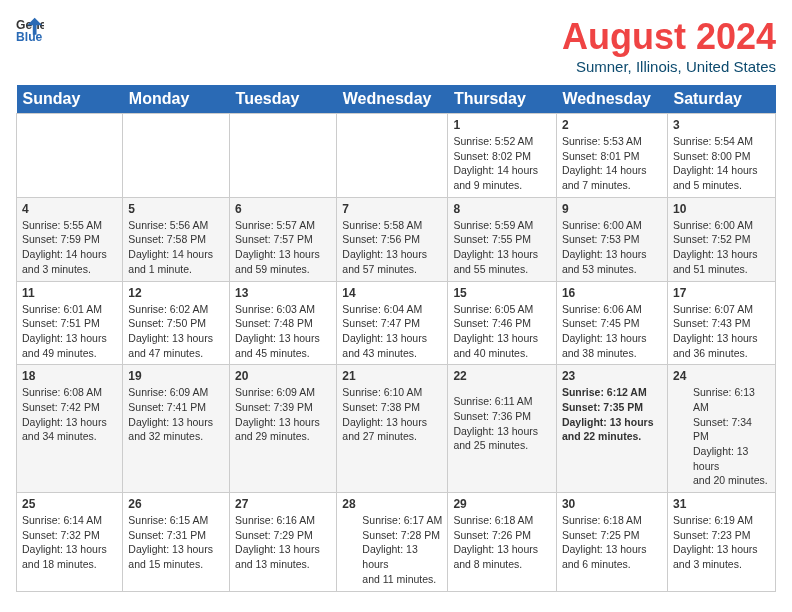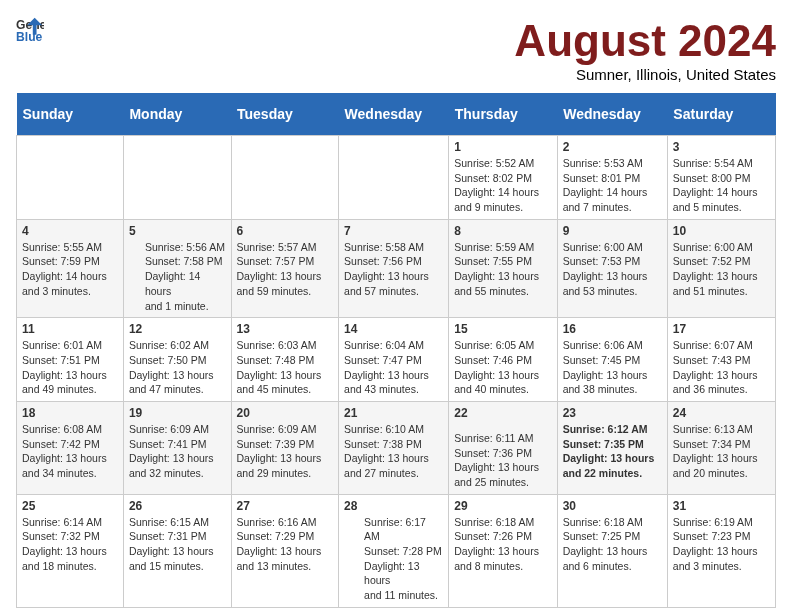--- a/index.html
+++ b/index.html
@@ -22,40 +22,40 @@
       gap: 4px;
     }
     .logo-icon {
       width: 28px;
       height: 28px;
     }
     .title-section {
       text-align: right;
     }
     .main-title {
-      font-size: 44px;
+      font-size: 36px;
       font-weight: bold;
-      color: #7f1d1d;
+      color: #ef4444;
     }
     .subtitle {
       font-size: 15px;
-      color: #000000;
+      color: #0c4a6e;
       text-align: right;
     }
     table {
       width: 100%;
       border-collapse: collapse;
       font-size: 11px;
     }
     thead tr th {
       background-color: #2a6ab5;
       color: #fff;
       text-align: left;
-      padding: 13px 6px;
-      font-size: 14px;
+      padding: 5px 6px;
+      font-size: 16px;
       font-weight: bold;
     }
     tbody tr td {
       border: 1px solid #ccc;
       vertical-align: top;
       padding: 4px 5px;
       width: 113px;
       height: 80px;
       color: #333;
     }
@@ -140,21 +140,21 @@
       <tr>
         <td>
           <span class="day-num">4</span>
           <div class="day-info" style="white-space: pre-line;">Sunrise: 5:55 AM
 Sunset: 7:59 PM
 Daylight: 14 hours
 and 3 minutes.</div>
         </td>
         <td>
           <span class="day-num">5</span>
-          <div class="day-info" style="white-space: pre-line; margin-left: 16px;">Sunrise: 5:56 AM
+          <div class="day-info" style="white-space: pre-line;">Sunrise: 5:56 AM
 Sunset: 7:58 PM
 Daylight: 14 hours
 and 1 minute.</div>
         </td>
         <td>
           <span class="day-num">6</span>
           <div class="day-info" style="white-space: pre-line;">Sunrise: 5:57 AM
 Sunset: 7:57 PM
 Daylight: 13 hours
 and 59 minutes.</div>
@@ -277,21 +277,21 @@
         </td>
         <td>
           <span class="day-num">23</span>
           <div class="day-info" style="white-space: pre-line; font-weight: bold;">Sunrise: 6:12 AM
 Sunset: 7:35 PM
 Daylight: 13 hours
 and 22 minutes.</div>
         </td>
         <td>
           <span class="day-num">24</span>
-          <div class="day-info" style="white-space: pre-line;">Sunrise: 6:13 AM
+          <div class="day-info" style="white-space: pre-line; margin-left: 20px;">Sunrise: 6:13 AM
 Sunset: 7:34 PM
 Daylight: 13 hours
 and 20 minutes.</div>
         </td>
       </tr>
       <tr>
         <td>
           <span class="day-num">25</span>
           <div class="day-info" style="white-space: pre-line;">Sunrise: 6:14 AM
 Sunset: 7:32 PM

